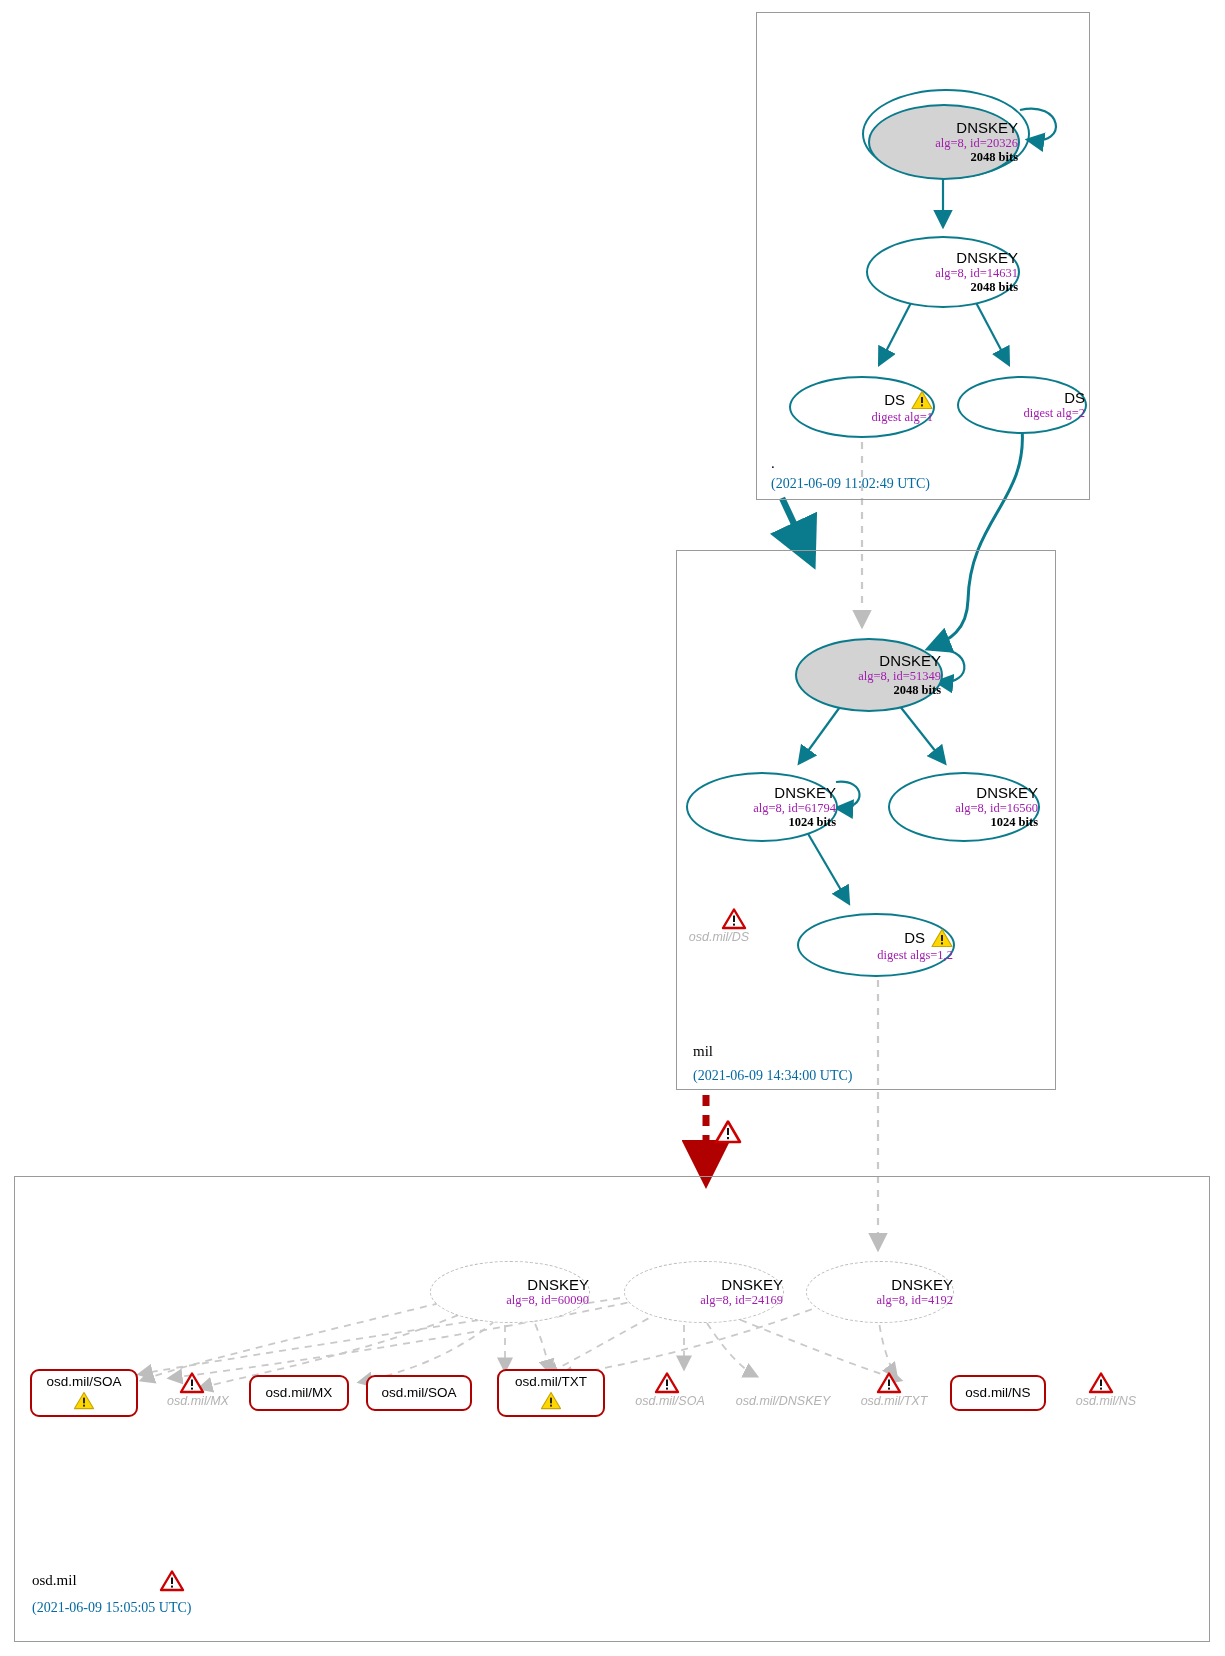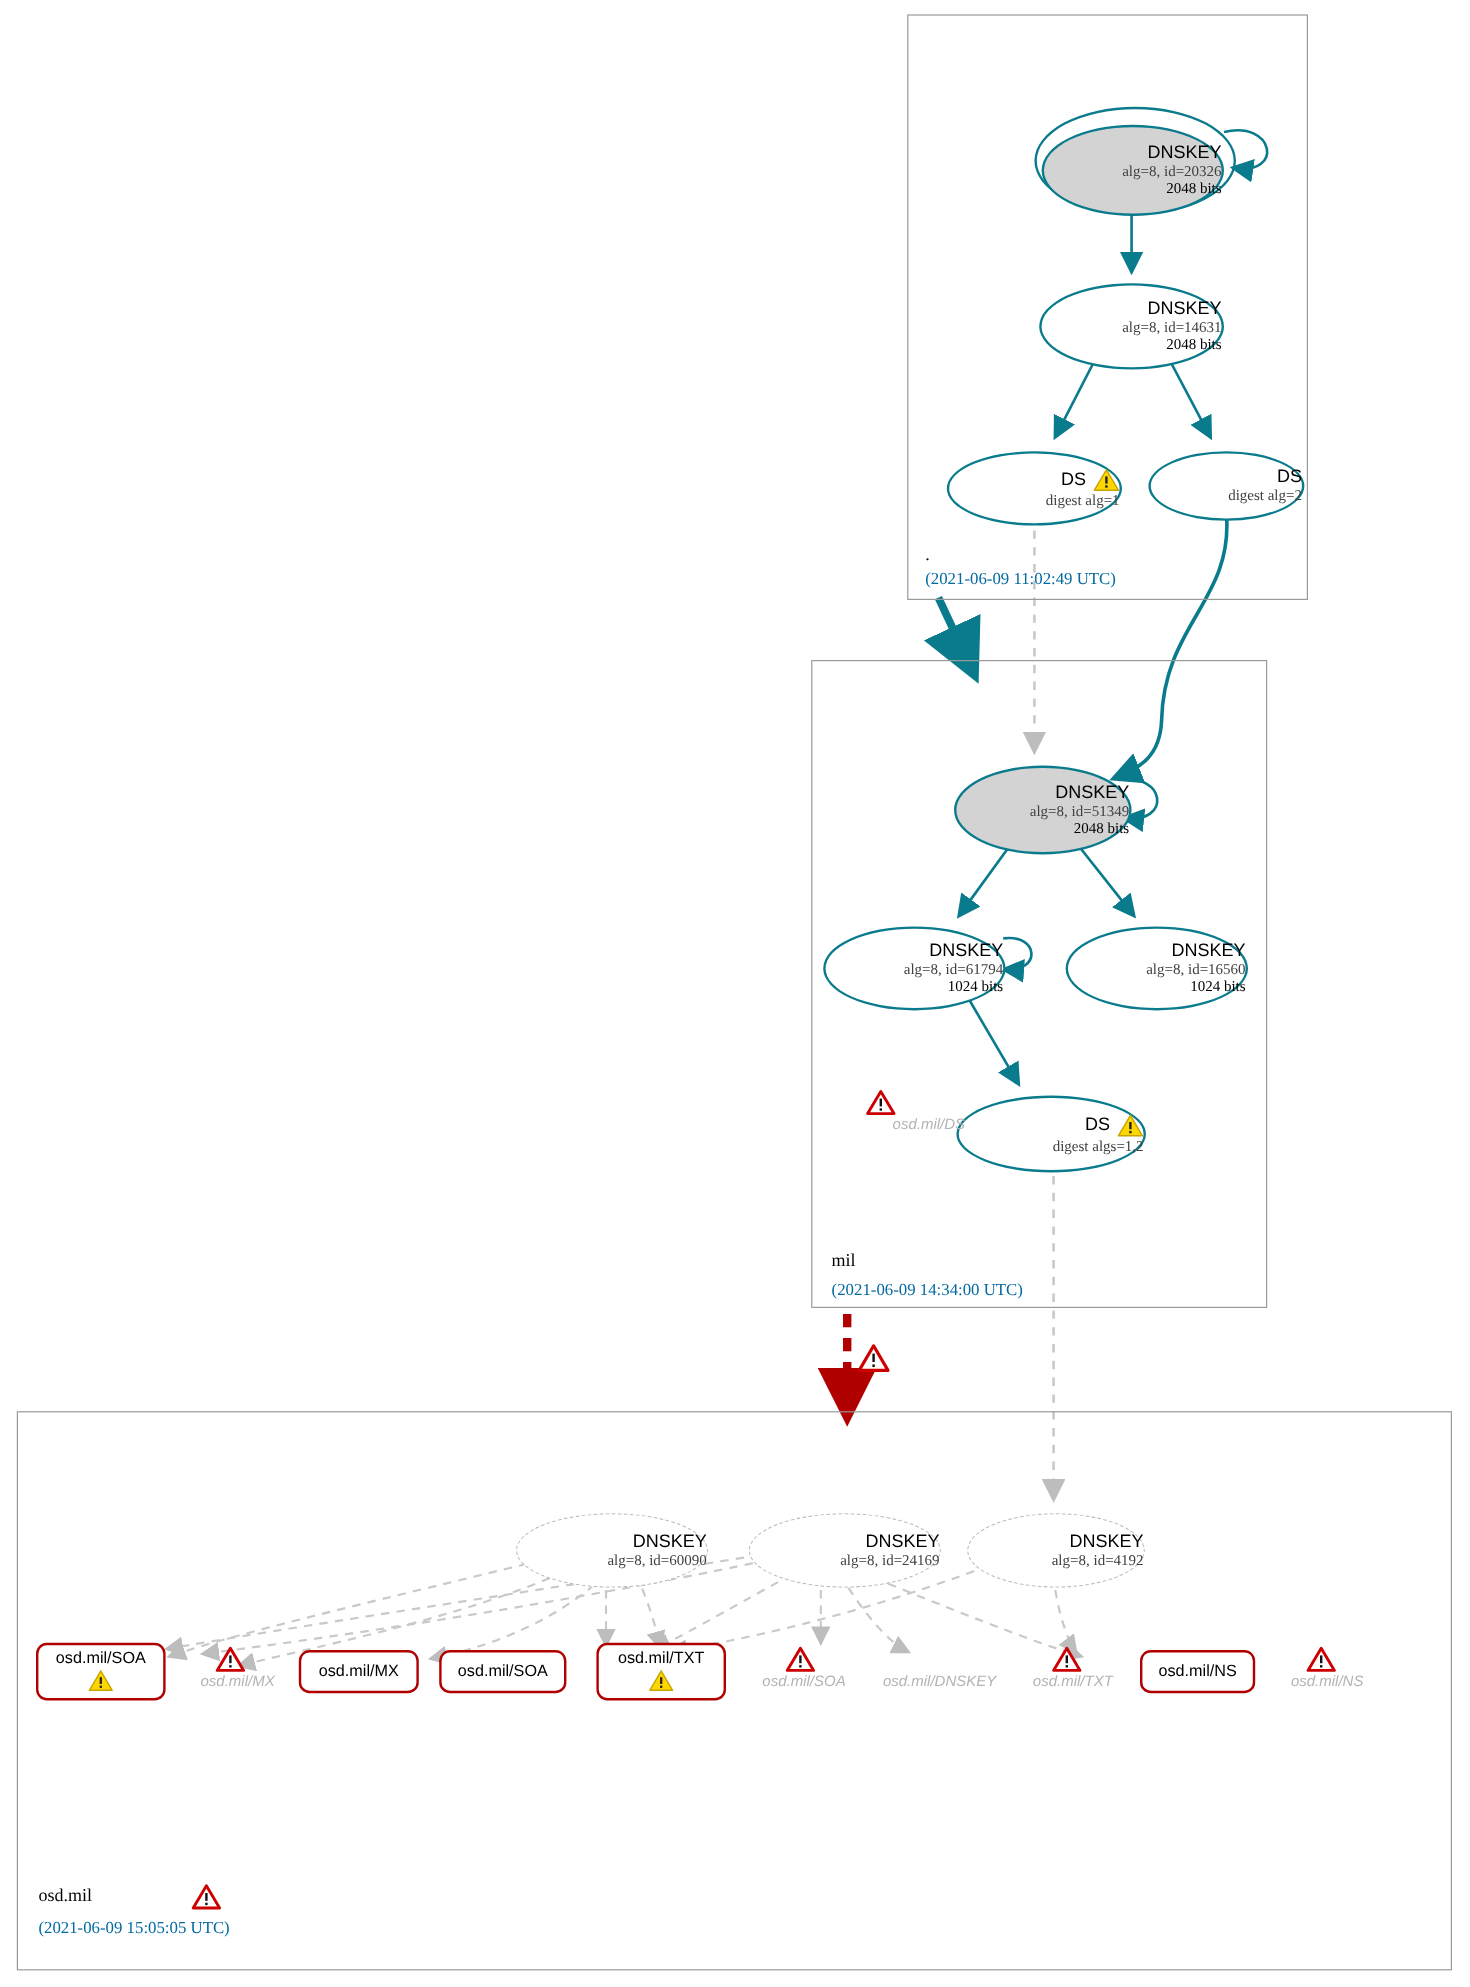--- a/index.html
+++ b/index.html
@@ -11,22 +11,22 @@
   .zone-label{position:absolute;font-family:"Liberation Serif",serif;font-size:15px;color:#000;white-space:nowrap;}
   .zone-ts{position:absolute;font-family:"Liberation Serif",serif;font-size:14px;color:#0369a1;white-space:nowrap;}
 
   
   .node{position:absolute;box-sizing:border-box;display:flex;flex-direction:column;
         align-items:flex-end;justify-content:center;text-align:center;line-height:1.12;margin-top:10px;}
   .ell{border:2px solid #0a7b8c;border-radius:50%;background:#ffffff;}
   .ell.secure-key{background:#d3d3d3;}
   .ell.dashed{border:1.6px dashed #bdbdbd;background:#fff;}
   .node .t1{font-size:15px;color:#000;font-family:"Liberation Sans",sans-serif;}
-  .node .t2{font-size:12.5px;color:#404040;font-family:"Liberation Serif",serif;}
-  .node .t3{font-size:12.5px;color:#000;font-family:"Liberation Serif",serif;}
+  .node .t2{font-size:12.5px;color:#a21caf;font-family:"Liberation Serif",serif;}
+  .node .t3{font-size:12.5px;color:#000;font-family:"Liberation Serif",serif;font-weight:bold;}
   .sep-ring{position:absolute;border:2px solid #0a7b8c;border-radius:50%;background:transparent;}
 
   
   .rrset{position:absolute;box-sizing:border-box;border:2.5px solid #b00000;border-radius:9px;
          background:#fff;display:flex;flex-direction:column;align-items:center;justify-content:center;
          font-family:"Liberation Sans",sans-serif;font-size:13.5px;color:#000;line-height:1.1;}
 
   
   .ghost{position:absolute;font-family:"Liberation Sans",sans-serif;font-style:italic;
          font-size:12.5px;color:#b3b3b3;white-space:nowrap;text-align:center;}
@@ -175,21 +175,21 @@
 
   <div style="position:absolute;left:697px;top:908px;width:72px;text-align:center;">
     <span class="err-ico">
       <svg width="24" height="22" viewBox="0 0 24 22">
           <path d="M12 1.5 L23 20 L1 20 Z" fill="#ffffff" stroke="#cc0000" stroke-width="2.4" stroke-linejoin="round"></path>
           <rect x="11" y="7.5" width="2" height="6.5" fill="#111"></rect>
           <rect x="11" y="15.6" width="2" height="2" fill="#111"></rect>
         </svg>
     </span>
   </div>
-  <div class="ghost" style="left:728px;top:930px;width:92px;">osd.mil/DS</div>
+  <div class="ghost" style="left:673px;top:930px;width:92px;">osd.mil/DS</div>
 
   <div style="position:absolute;left:715px;top:1120px;">
     <span class="err-ico">
       <svg width="26" height="24" viewBox="0 0 26 24">
           <path d="M13 1.5 L25 22 L1 22 Z" fill="#ffffff" stroke="#cc0000" stroke-width="2.6" stroke-linejoin="round"></path>
           <rect x="12" y="8" width="2" height="7" fill="#111"></rect>
           <rect x="12" y="17" width="2" height="2.2" fill="#111"></rect>
         </svg>
     </span>
   </div>

